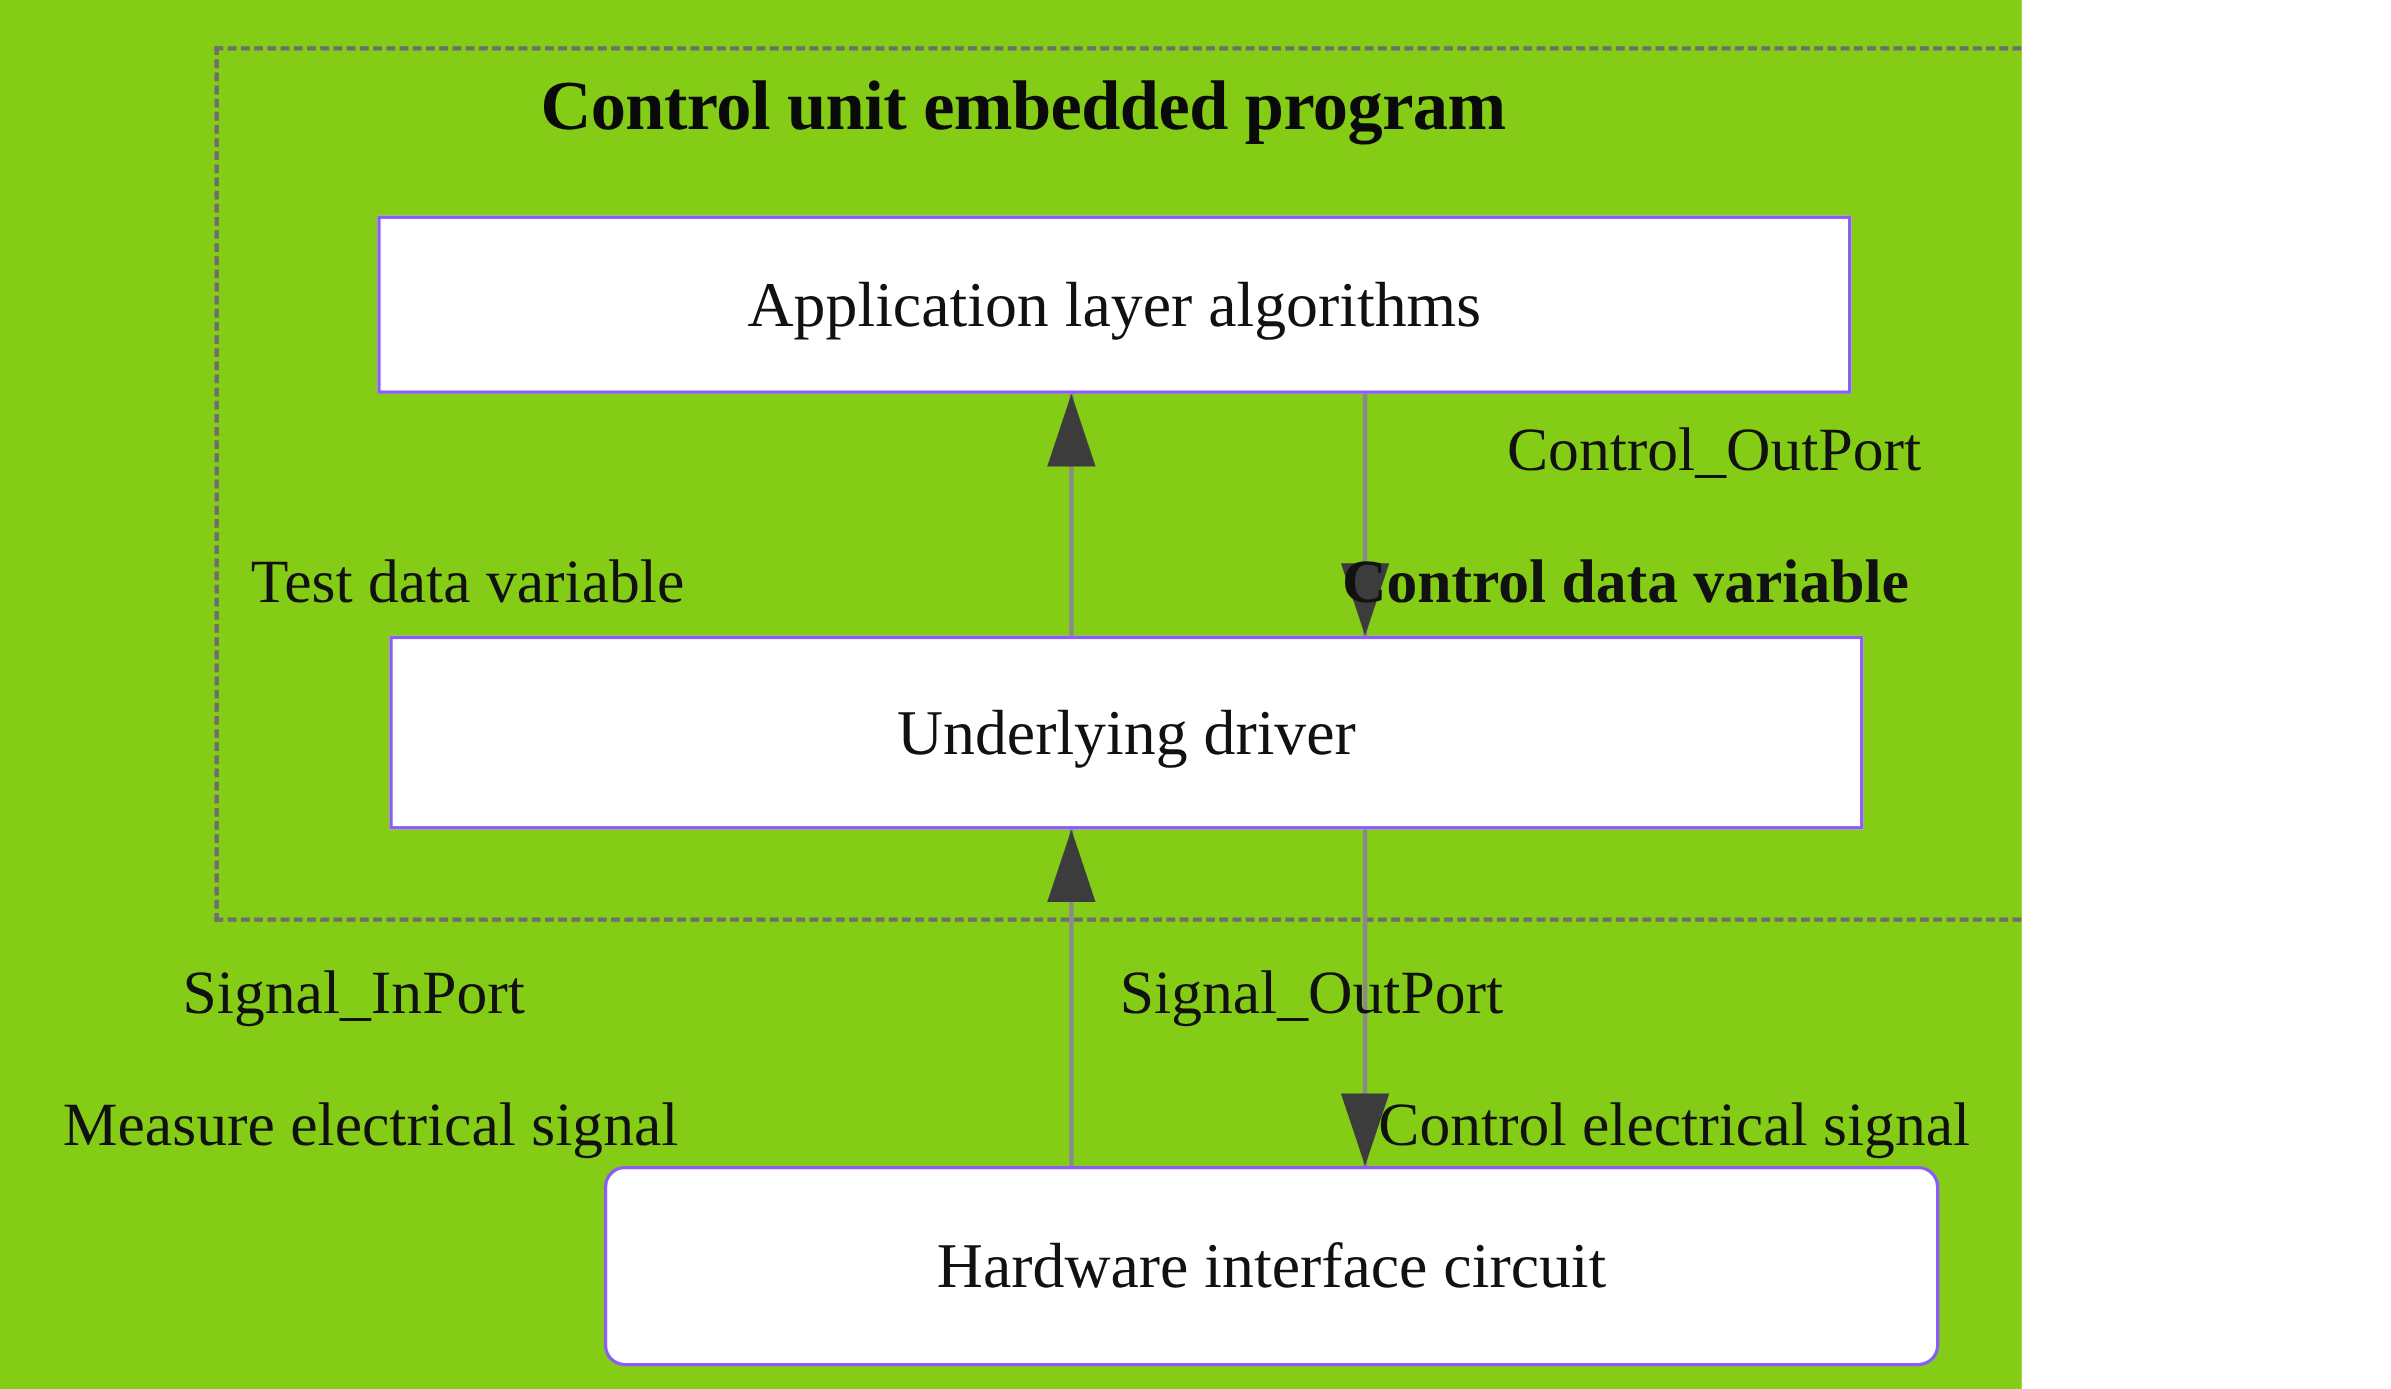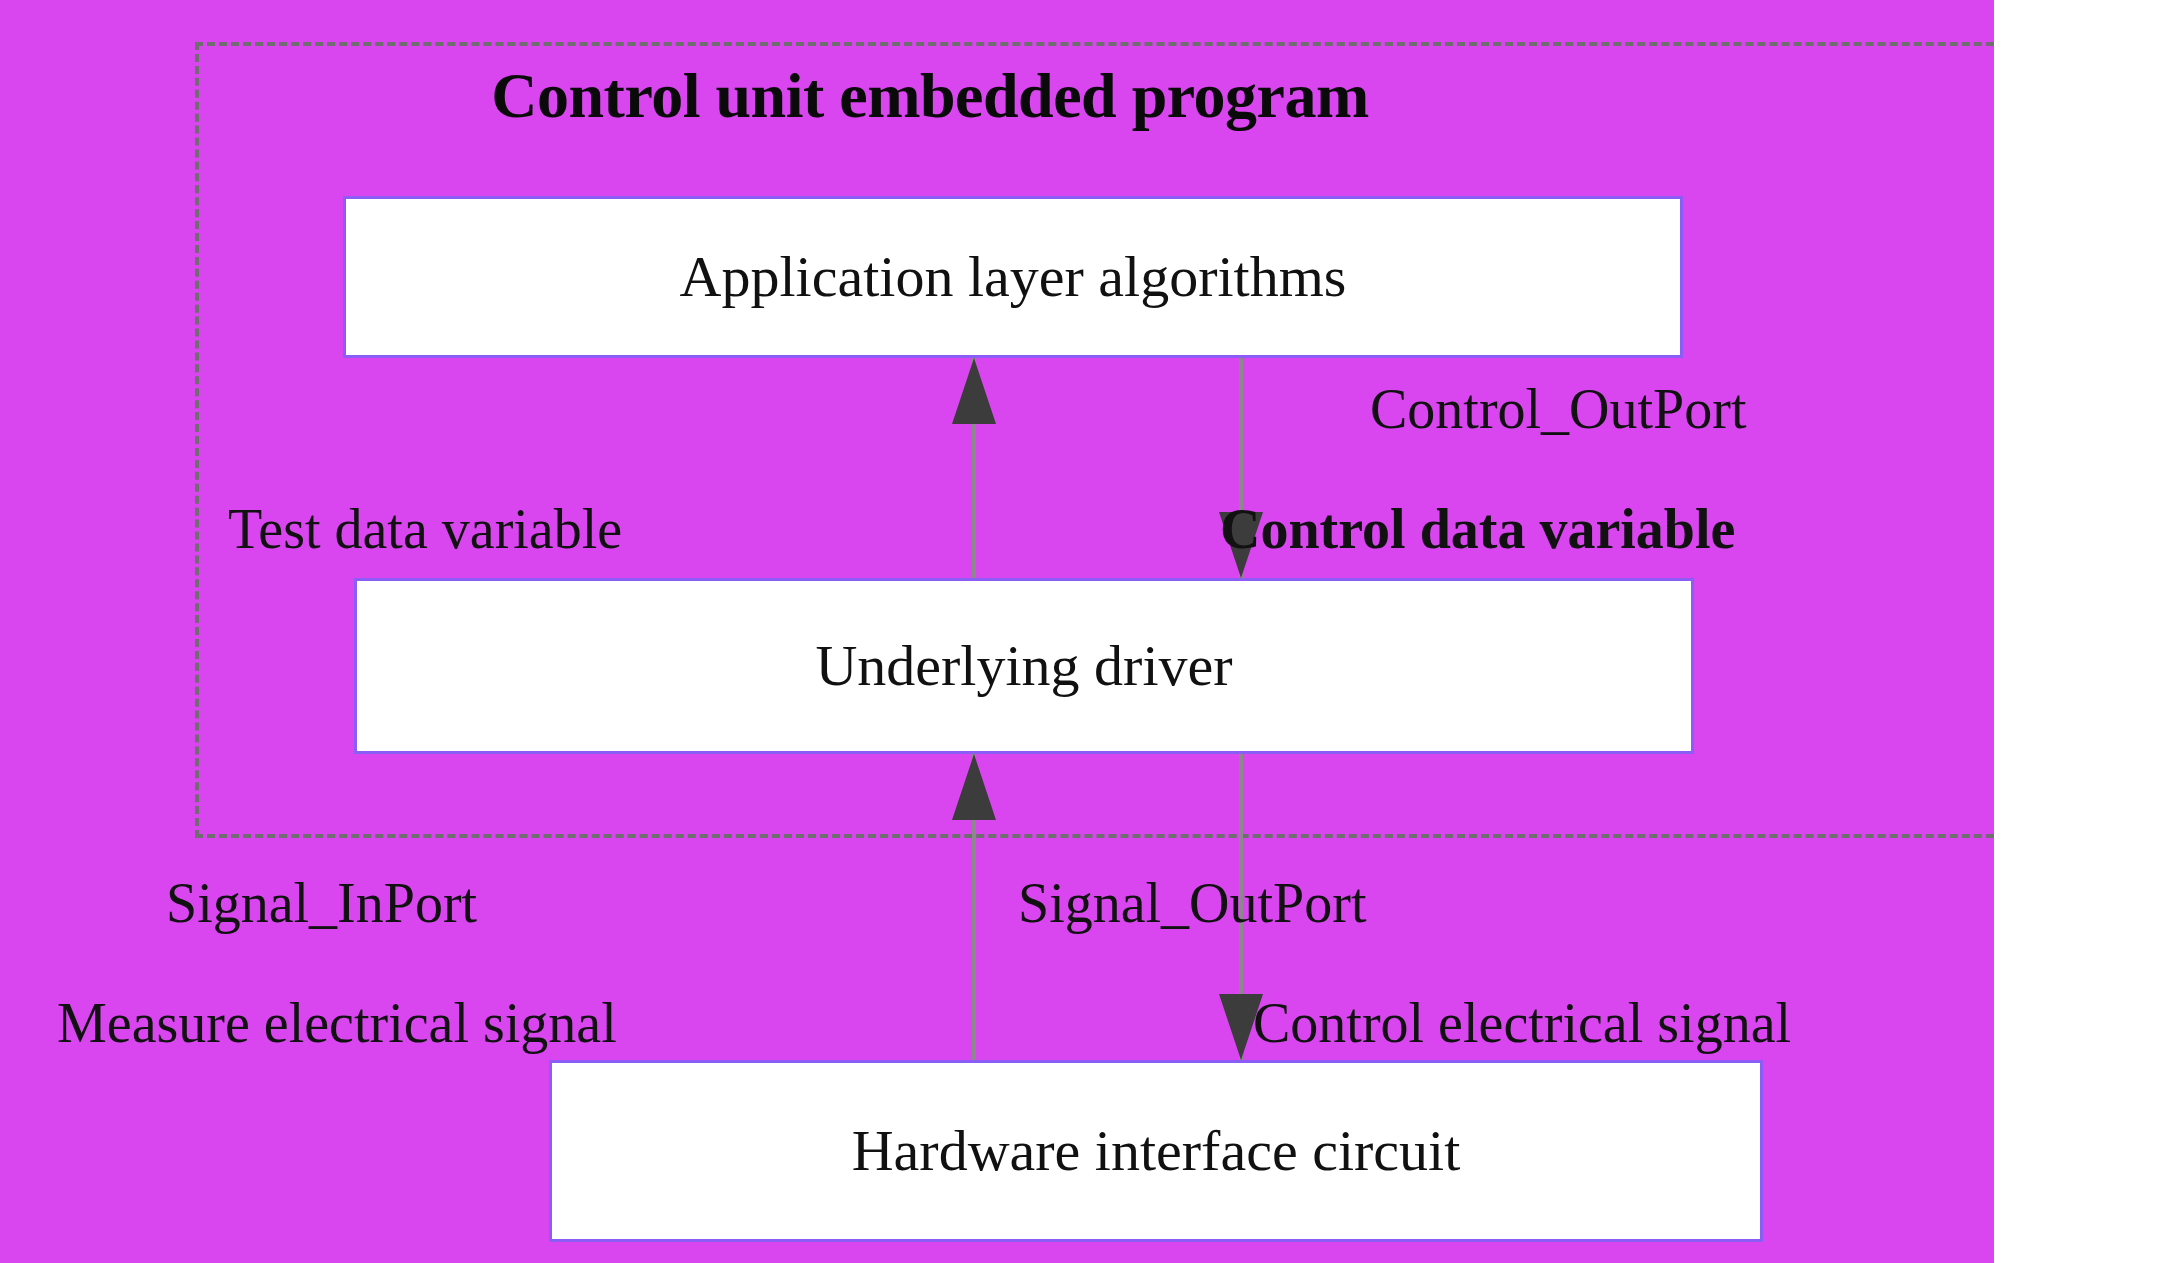--- a/index.html
+++ b/index.html
@@ -7,23 +7,23 @@
     margin: 0;
     padding: 0;
     background: #ffffff;
   }
   body {
     font-family: "Liberation Serif", "DejaVu Serif", serif;
     color: #111111;
   }
   #canvas {
     position: relative;
-    width: 1994px;
+    width: 1838px;
     height: 1263px;
-    background: #d946ef;
+    background: #84cc16;
     overflow: hidden;
   }
 
   
   .dashed-container {
     position: absolute;
     left: 195px;
     top: 42px;
     width: 1895px;
     height: 796px;
@@ -71,20 +71,21 @@
     left: 354px;
     top: 578px;
     width: 1340px;
     height: 176px;
   }
   .box-hardware {
     left: 549px;
     top: 1060px;
     width: 1214px;
     height: 182px;
+    border-radius: 19px;
   }
 
   
   .conn-line {
     position: absolute;
     width: 4px;
     background: #8a8a8a;
   }
   .arrowhead {
     position: absolute;

